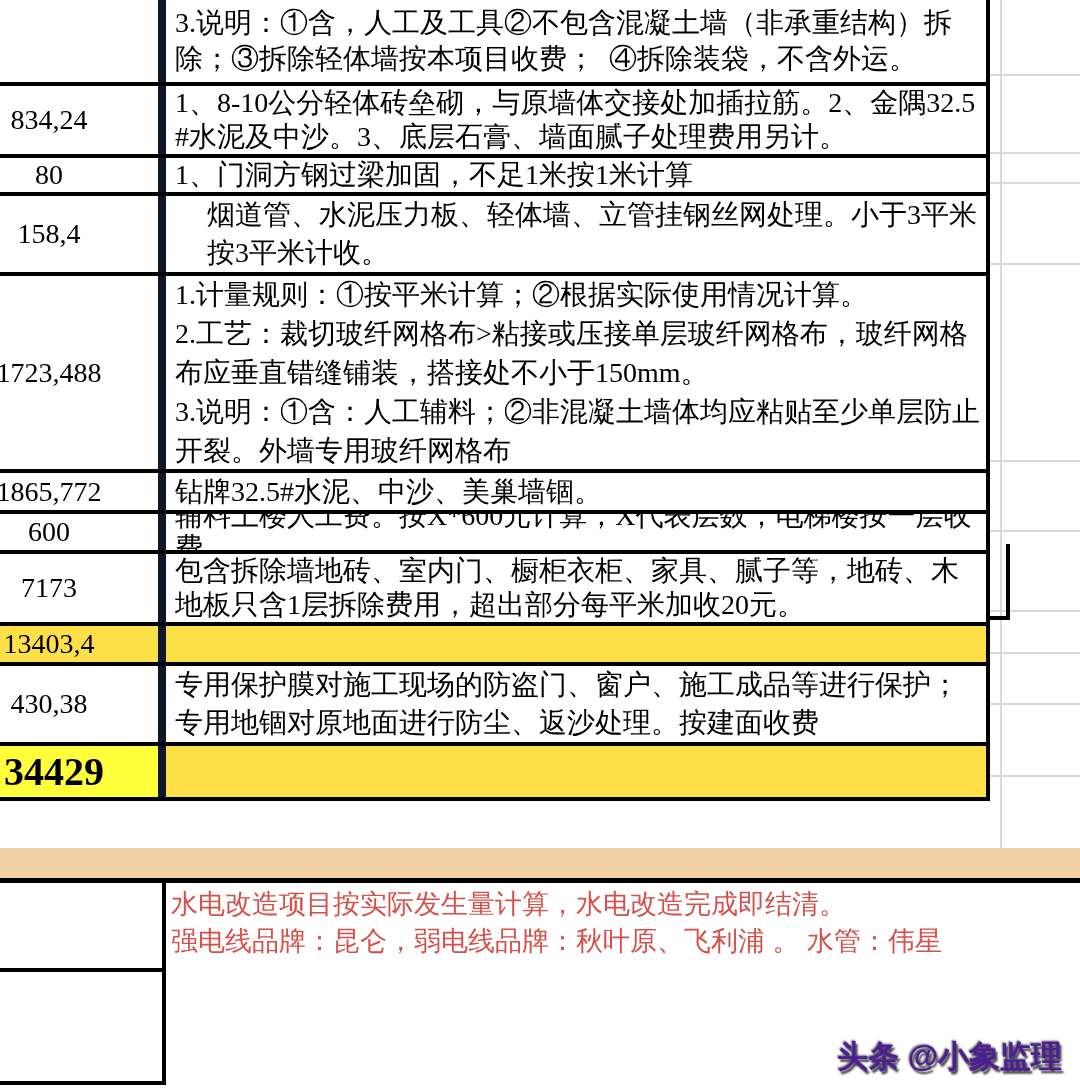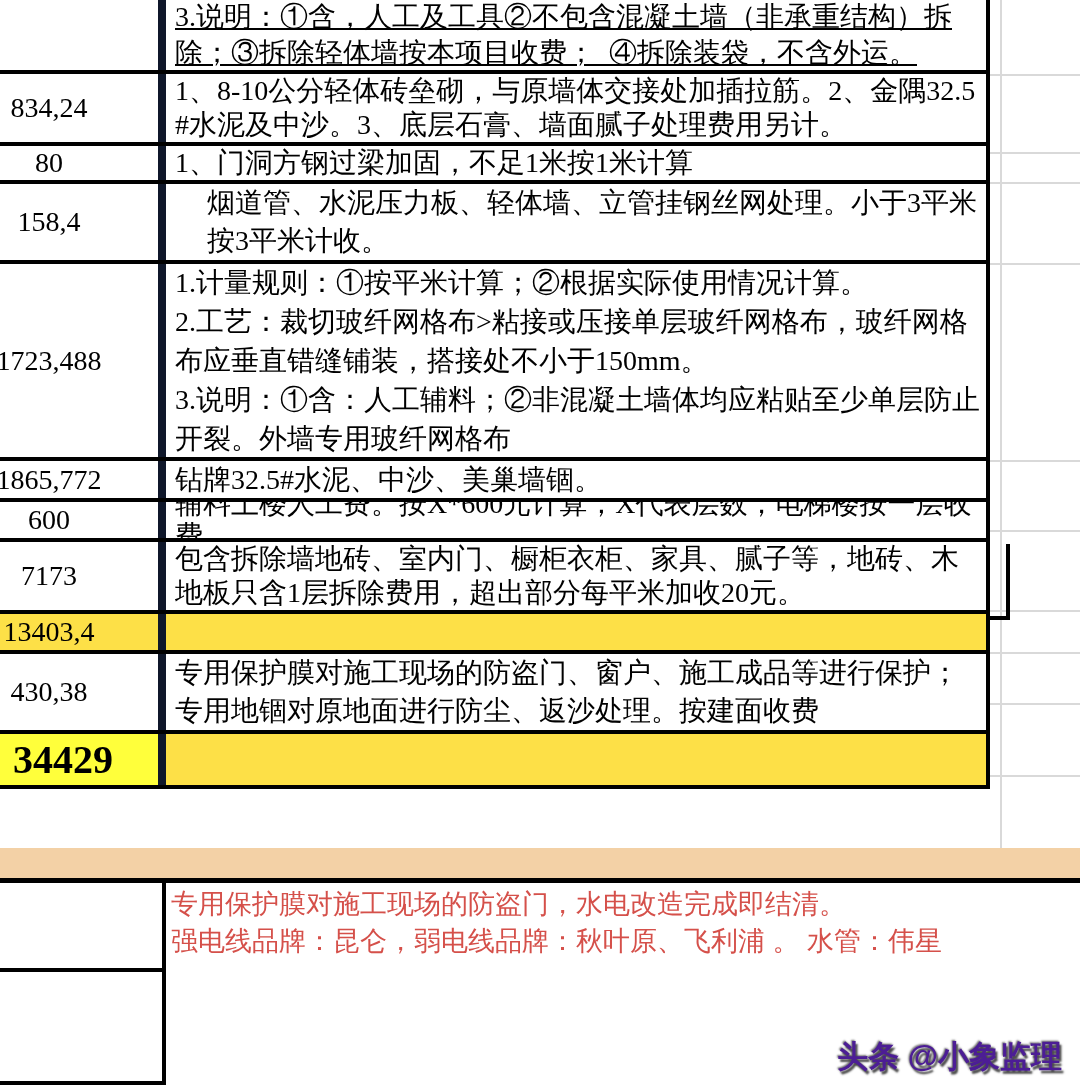--- a/index.html
+++ b/index.html
@@ -22,21 +22,21 @@
   .cell{box-sizing:border-box;}
   .value-cell{
     width:166px;flex:0 0 166px;border-right:8px solid #0f172a;
     display:flex;align-items:center;justify-content:center;
     font-size:28px;overflow:hidden;position:relative;
   }
   .value-cell .val{transform:translateX(-30px);white-space:nowrap;}
   .value-cell.left-align{justify-content:flex-start;}
   .value-cell.left-align .val{transform:none;margin-left:-8px;}
   .value-cell.em .val{font-weight:bold;font-size:44px;letter-spacing:0px;}
-  .value-cell.em2 .val{font-weight:bold;font-size:40px;margin-left:13px;}
+  .value-cell.em2 .val{font-weight:bold;font-size:40px;margin-left:4px;}
   .desc-cell{
     flex:1;display:flex;align-items:center;overflow:hidden;
     font-size:28px;padding:1px 6px 1px 9px;
   }
   .desc-cell .txt{white-space:pre-wrap;word-break:break-all;}
   .fill-gray{background:#fde047;}
   .fill-yellow{background:#ffff3b;}
 
   
   .overflow-box{
@@ -81,21 +81,21 @@
     <div class="gridline-h" style="left: 990px; width: 90px; top: 263px;"></div>
     <div class="gridline-h" style="left: 990px; width: 90px; top: 460px;"></div>
     <div class="gridline-h" style="left: 990px; width: 90px; top: 530px;"></div>
     <div class="gridline-h" style="left: 990px; width: 90px; top: 610px;"></div>
     <div class="gridline-h" style="left: 990px; width: 90px; top: 652px;"></div>
     <div class="gridline-h" style="left: 990px; width: 90px; top: 703px;"></div>
     <div class="gridline-h" style="left: 990px; width: 90px; top: 775px;"></div>
   </div>
 
 <div class="quote-table">
-    <div class="row" style="height: 74px; text-decoration: underline;">
+    <div class="row" style="height: 86px;">
       <div class="cell value-cell">
         <span class="val"></span>
       </div>
       <div class="cell desc-cell" style="line-height: 36px;">
         <div class="txt">3.说明：①含，人工及工具②不包含混凝土墙（非承重结构）拆除；③拆除轻体墙按本项目收费；  ④拆除装袋，不含外运。</div>
       </div>
     </div>
     <div class="row" style="height: 72px;">
       <div class="cell value-cell">
         <span class="val">834,24</span>
@@ -182,17 +182,17 @@
 
 <div class="overflow-box" style="left:986px;top:544px;width:20px;height:72px;"></div>
 
 <div class="peach-band" style="top:848px;height:30px;"></div>
 <div class="black-separator" style="top:878px;height:5px;"></div>
 
 <div class="bottom-cell" style="top:883px;height:89px;"></div>
 <div class="bottom-cell" style="top:972px;height:113px;"></div>
 
 <div class="notes">
-  <div>专用保护膜对施工现场的防盗门，水电改造完成即结清。</div>
+  <div>水电改造项目按实际发生量计算，水电改造完成即结清。</div>
   <div>强电线品牌：昆仑，弱电线品牌：秋叶原、飞利浦 。 水管：伟星</div>
 </div>
 
 <div class="watermark">头条 @小象监理</div>
 
 </body></html>

